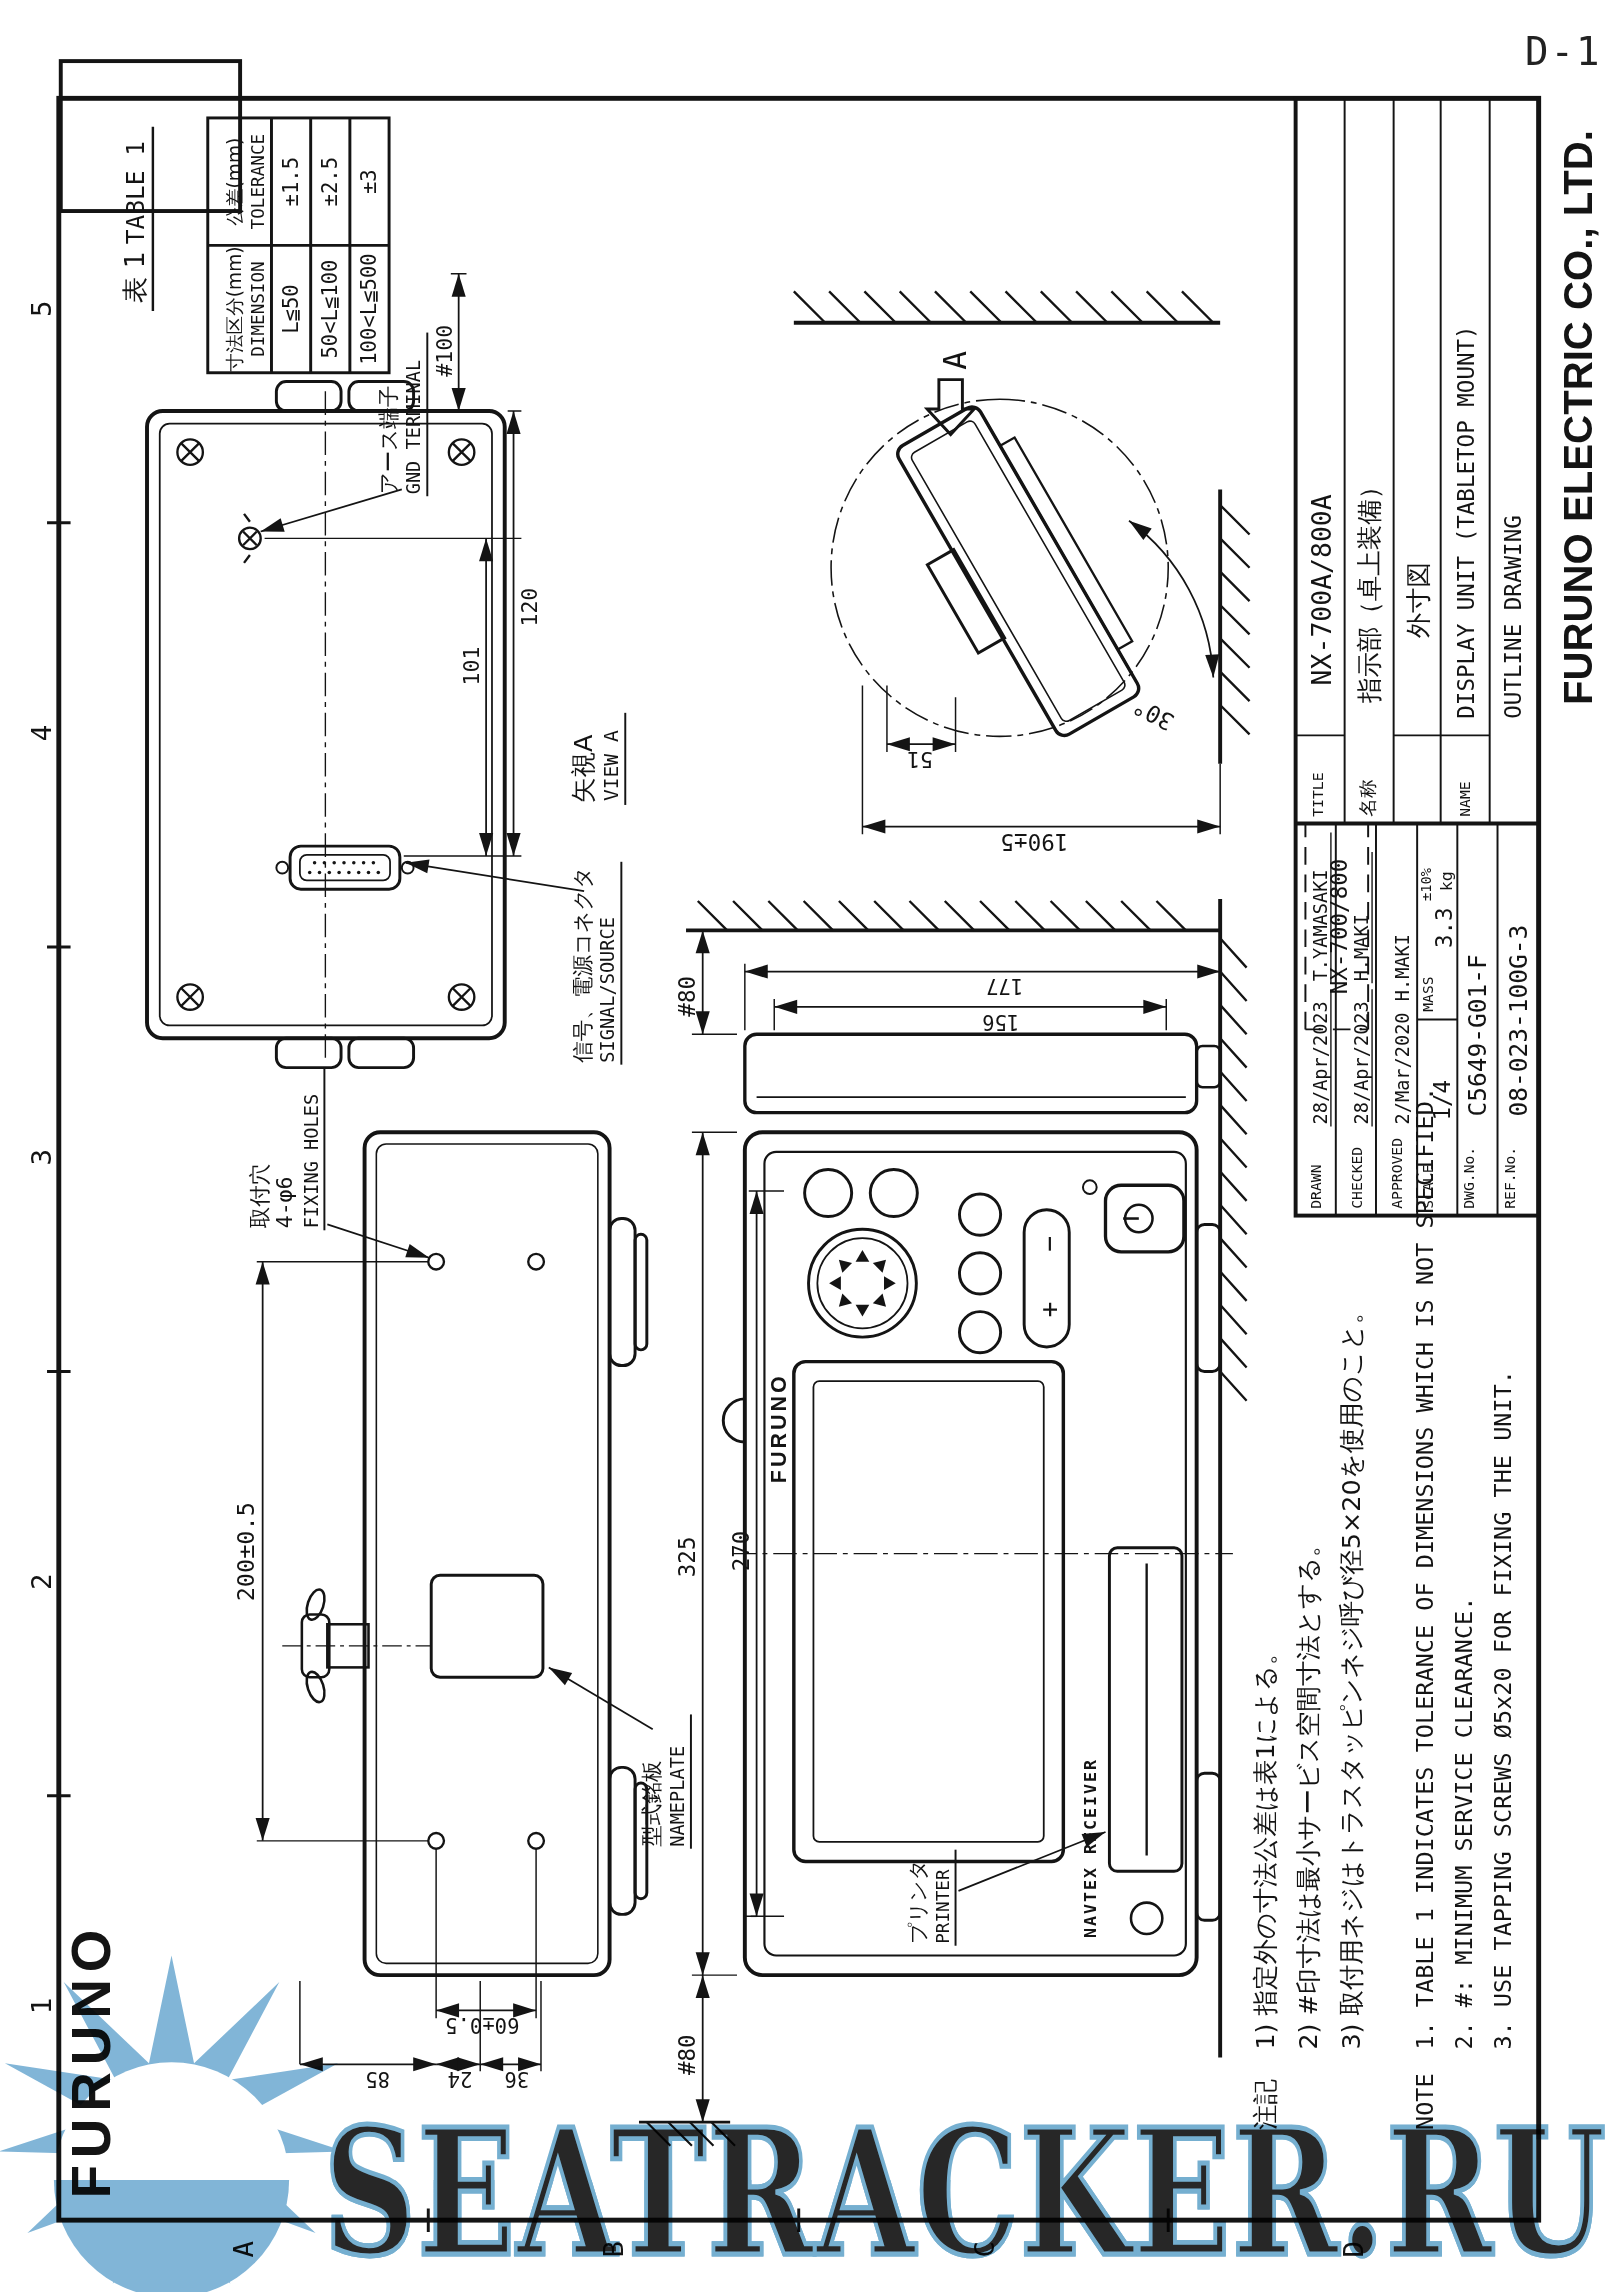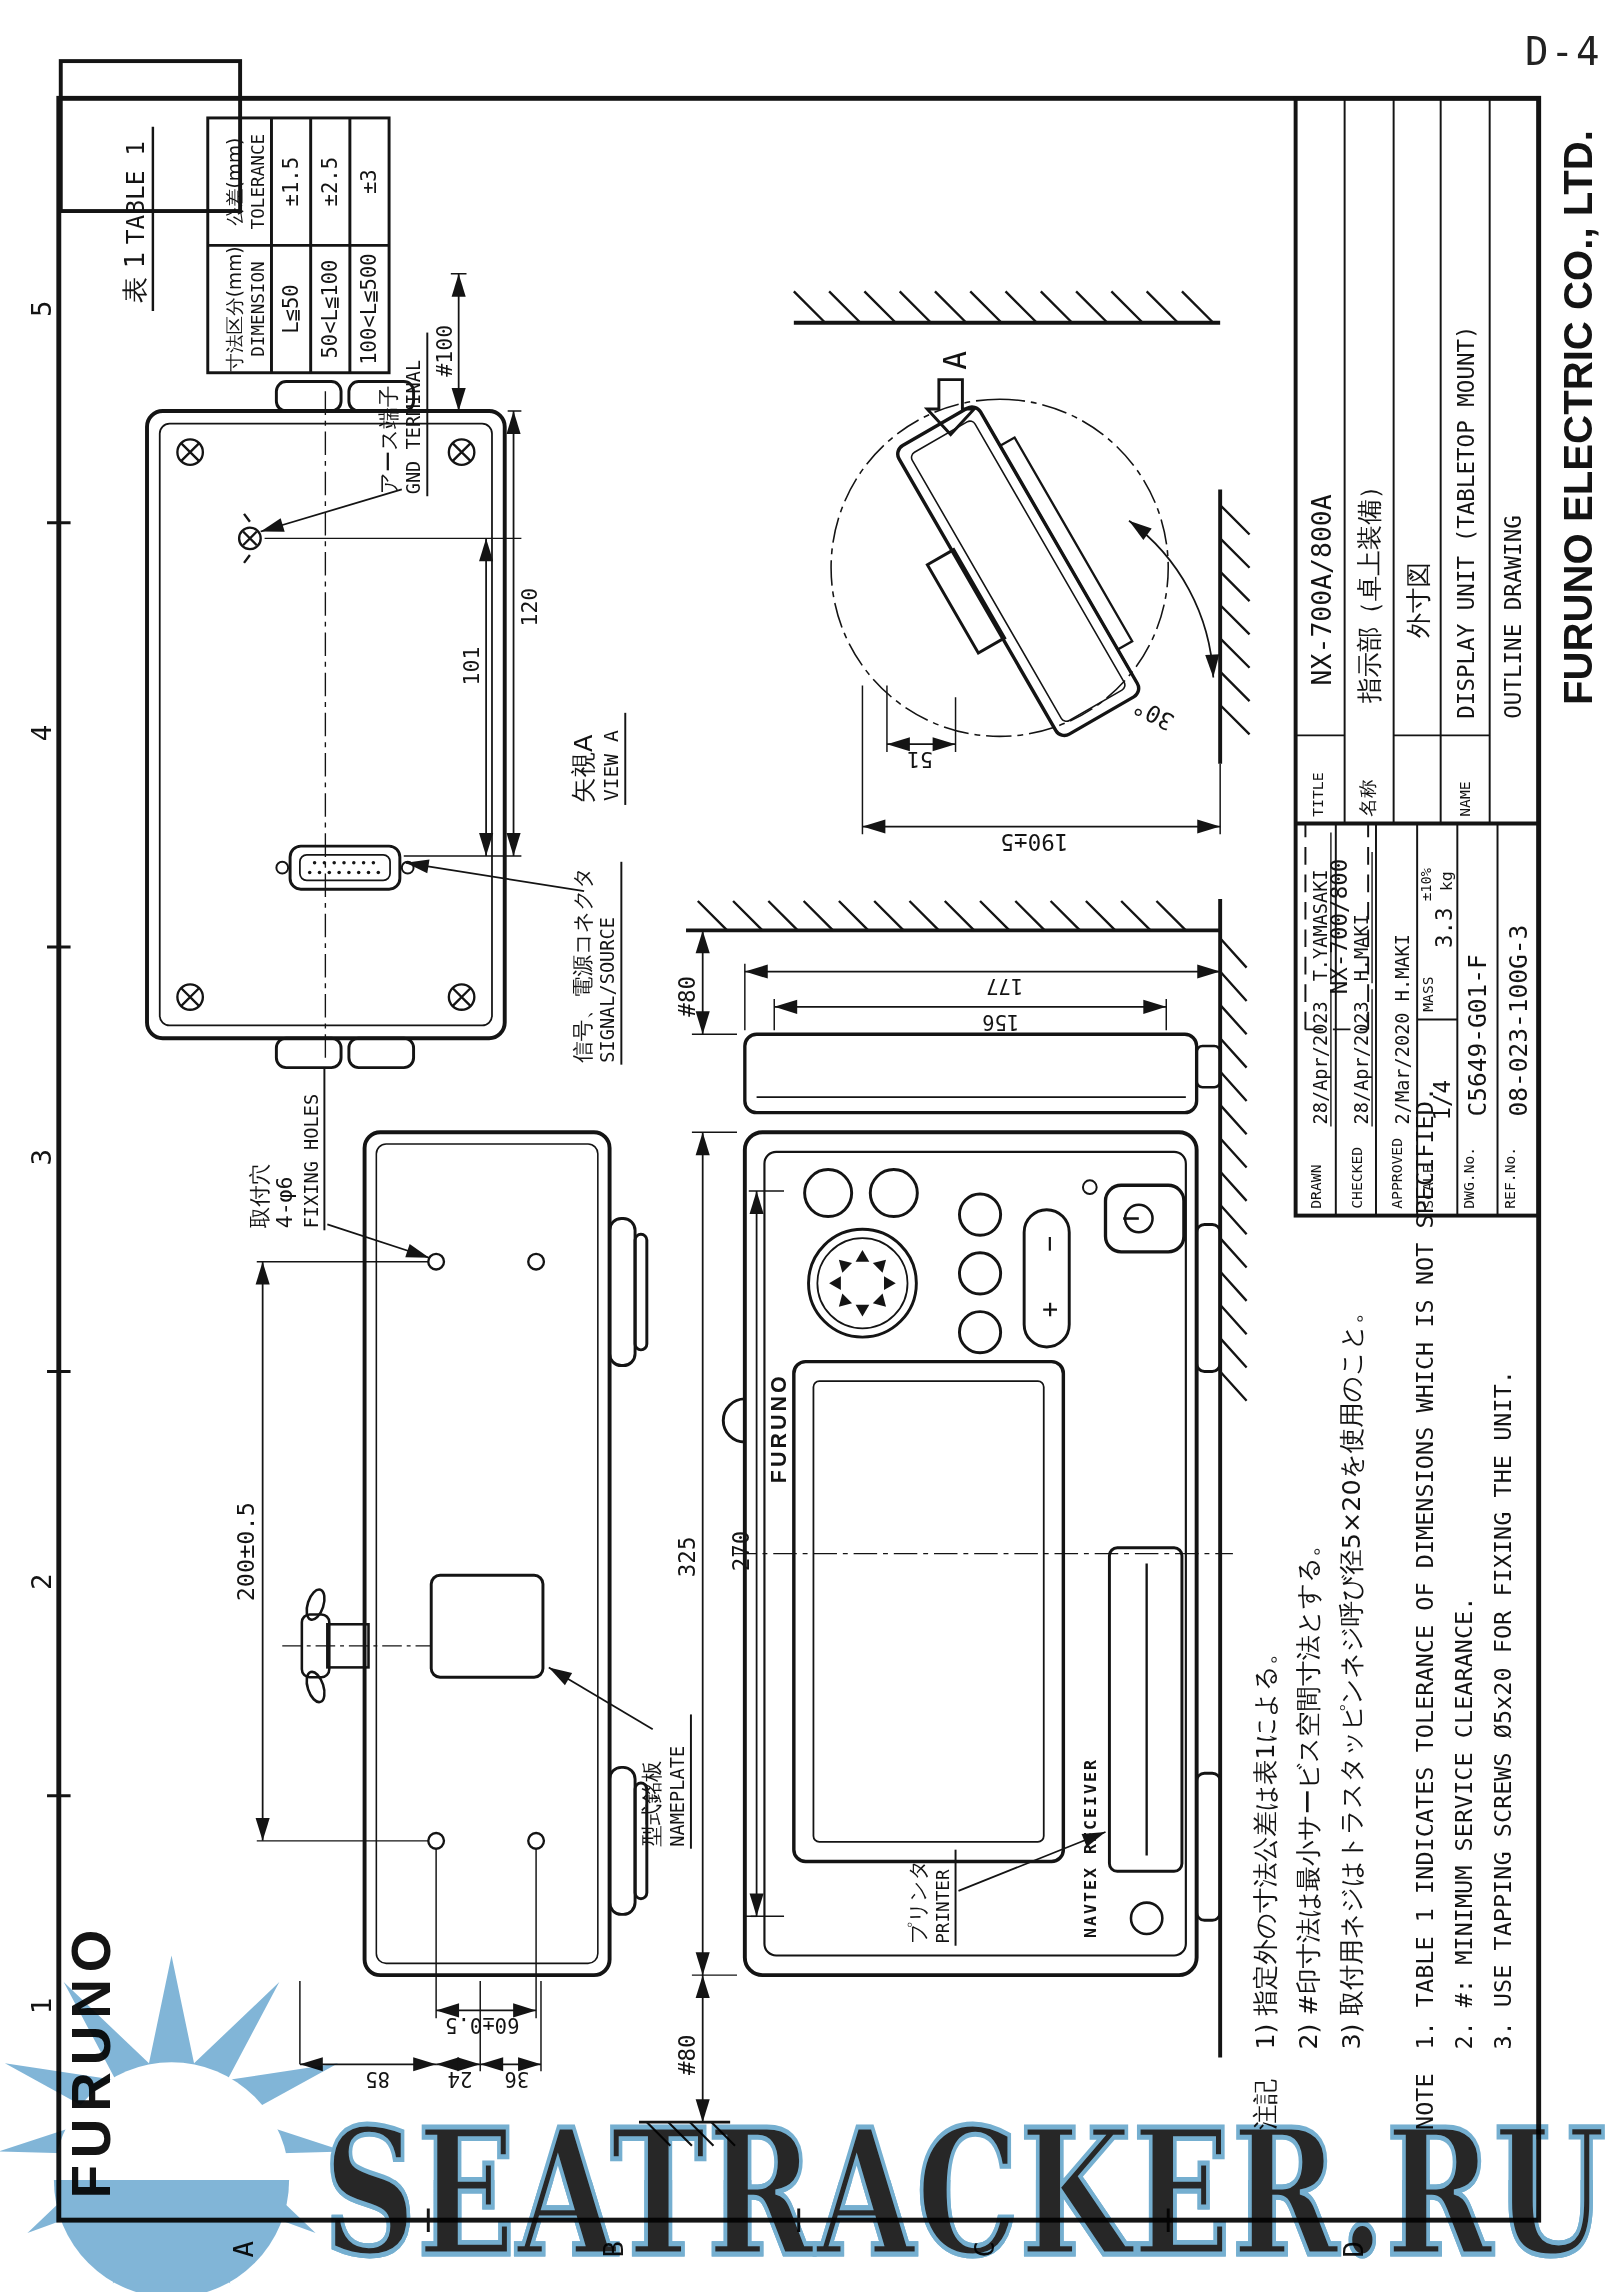--- a/index.html
+++ b/index.html
@@ -407,21 +407,21 @@
       <text x="1622" y="1406" font-size="26" class="lbl">指示部（卓上装備）</text>
       <text x="1688" y="1456" font-size="26" class="lbl">外寸図</text>
       <text x="1506" y="1500" font-size="15" class="mono">NAME</text>
       <text x="1606" y="1504" font-size="23" class="mono">DISPLAY UNIT (TABLETOP MOUNT)</text>
       <text x="1606" y="1552" font-size="23" class="mono">OUTLINE DRAWING</text>
       <text x="1620" y="1624" font-size="41" font-weight="bold" font-family="Liberation Sans, sans-serif">FURUNO ELECTRIC CO., LTD.</text>
     </g>
   </svg>
   </div>
 
-  <div id="d1">D-4</div>
+  <div id="d1">D-1</div>
 
   <svg id="wm" width="1621" height="2293" viewBox="0 0 1654 2339" xmlns="http://www.w3.org/2000/svg">
     <defs>
       <clipPath id="waterClip">
           <rect x="0" y="2224" width="1654" height="115"></rect>
         </clipPath>
       <clipPath id="skyClip">
           <rect x="0" y="2050" width="1654" height="174"></rect>
         </clipPath>
     </defs>

